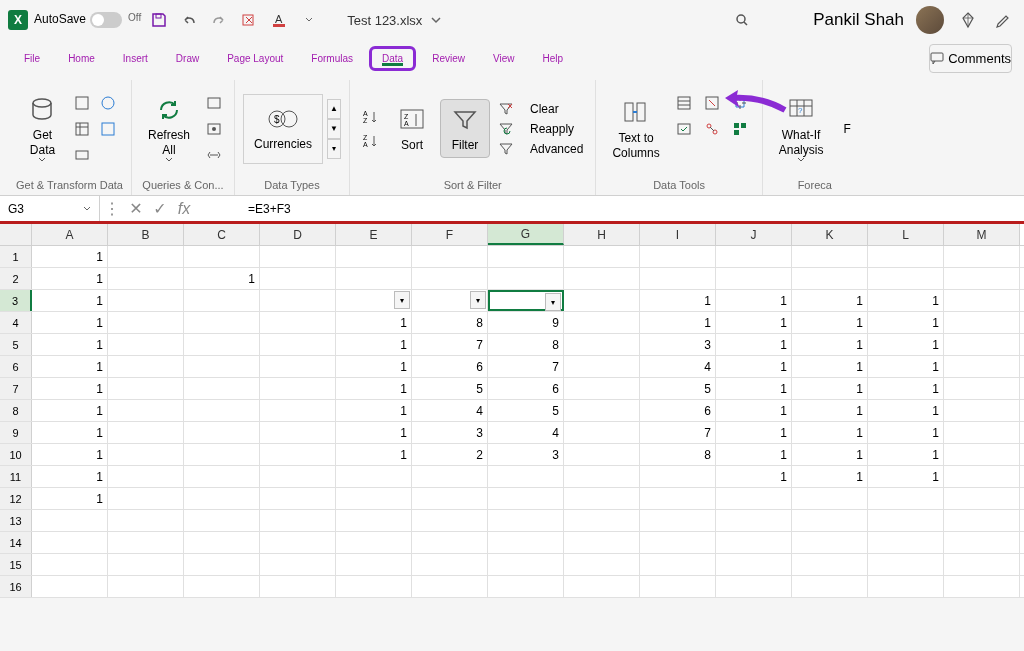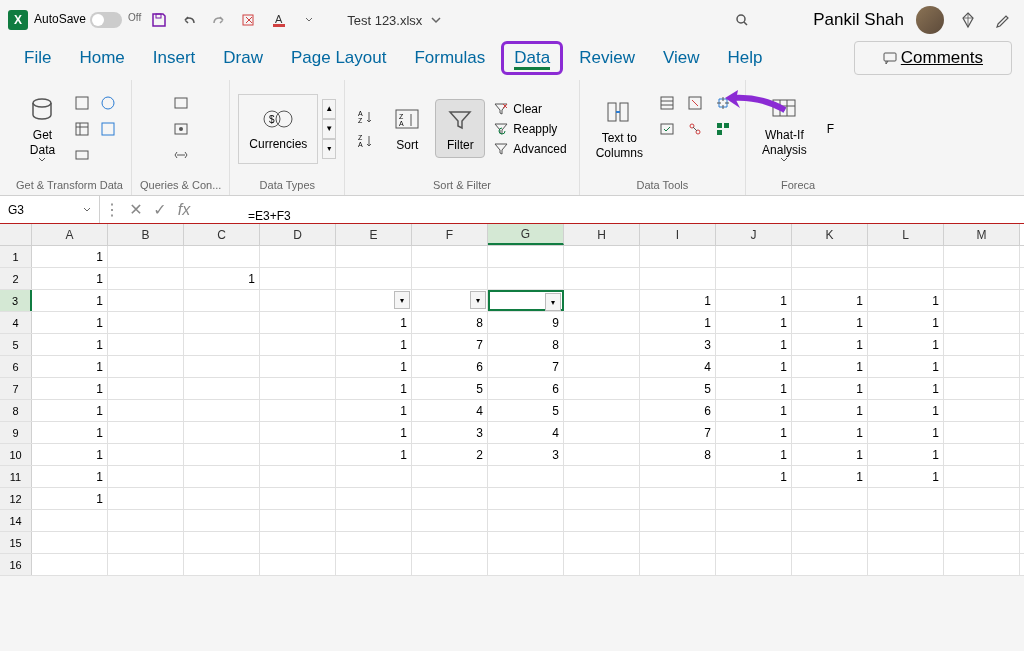--- a/index.html
+++ b/index.html
@@ -13,44 +13,44 @@
 .toggle::after { content: ''; position: absolute; width: 12px; height: 12px; background: white; border-radius: 50%; top: 2px; left: 2px; }
 .toggle-label { font-size: 10px; color: #666; margin-left: 2px; }
 .qat-btn { width: 24px; height: 24px; display: flex; align-items: center; justify-content: center; cursor: pointer; }
 .filename { font-size: 13px; color: #333; margin-left: 20px; text-align: right; }
 .titlebar-right { margin-left: auto; display: flex; align-items: center; gap: 12px; }
 .username { font-size: 17px; padding-left: 47px; }
 .avatar { width: 28px; height: 28px; border-radius: 50%; background: linear-gradient(135deg, #8b7355, #5c4a3a); }
 
 
 .tabs { height: 36px; display: flex; align-items: center; padding: 0 12px; gap: 4px; position: relative; }
-.tab { padding: 6px 12px; font-size: 17px; color: #0369a1; cursor: pointer; border-radius: 4px; }
+.tab { padding: 6px 12px; font-size: 10px; color: #a21caf; cursor: pointer; border-radius: 4px; }
 .tab.highlighted { border: 3px solid #8b2bd4; border-radius: 6px; position: relative; padding: 4px 10px; }
 .tab.active::after { content: ''; position: absolute; bottom: 2px; left: 10px; right: 10px; height: 3px; background: #107c41; }
-.comments-btn { margin-left: auto; padding: 6px 28px; border: 1px solid #ccc; border-radius: 4px; font-size: 17px; display: flex; align-items: center; gap: 4px; text-decoration: underline; }
+.comments-btn { margin-left: auto; padding: 6px 0; border: 1px solid #ccc; border-radius: 4px; font-size: 13px; display: flex; align-items: center; gap: 4px; }
 
 
 .ribbon { height: 120px; background: #f5f5f5; border-bottom: 1px solid #d0d0d0; display: flex; padding: 4px 8px 0; }
 .ribbon-group { display: flex; flex-direction: column; align-items: center; border-right: 1px solid #e0e0e0; padding: 0 8px; }
 .ribbon-group-content { flex: 1; display: flex; align-items: center; gap: 4px; }
 .ribbon-group-label { font-size: 11px; color: #666; padding: 2px 0 4px; }
 .ribbon-btn-large { display: flex; flex-direction: column; align-items: center; justify-content: center; padding: 4px 8px; cursor: pointer; border-radius: 4px; min-width: 48px; }
 .ribbon-btn-large.active { background: #e0e0e0; border: 1px solid #bbb; }
 .ribbon-btn-large .icon-box { width: 32px; height: 32px; display: flex; align-items: center; justify-content: center; }
 .ribbon-btn-large .label { font-size: 12px; margin-top: 2px; text-align: center; line-height: 1.2; }
 .ribbon-btn-small { width: 24px; height: 24px; display: flex; align-items: center; justify-content: center; cursor: pointer; }
-.ribbon-btn-text { display: flex; align-items: center; gap: 4px; padding: 2px 4px; font-size: 12px; cursor: pointer; }
+.ribbon-btn-text { display: flex; align-items: center; gap: 16px; padding: 2px 4px; font-size: 12px; cursor: pointer; }
 .small-grid { display: grid; grid-template-columns: repeat(2, 24px); grid-template-rows: repeat(3, 24px); gap: 2px; }
 .small-grid-3 { display: grid; grid-template-columns: repeat(3, 26px); grid-template-rows: repeat(3, 24px); gap: 2px; }
 .stock-box { width: 80px; height: 70px; border: 1px solid #d0d0d0; display: flex; flex-direction: column; align-items: center; justify-content: center; gap: 6px; font-size: 12px; }
 .spinner-col { display: flex; flex-direction: column; gap: 0; }
 .spinner-btn { width: 14px; height: 20px; border: 1px solid #ccc; display: flex; align-items: center; justify-content: center; font-size: 8px; cursor: pointer; }
 
 
-.formula-bar { height: 28px; background: white; border-bottom: 1px solid #b91c1c; display: flex; align-items: flex-end; }
+.formula-bar { height: 28px; background: white; border-bottom: 3px solid #b91c1c; display: flex; align-items: center; }
 .name-box { width: 100px; padding: 0 8px; border-right: 1px solid #d0d0d0; font-size: 12px; display: flex; align-items: center; height: 100%; justify-content: space-between; }
 .fb-btn { width: 24px; height: 100%; display: flex; align-items: center; justify-content: center; color: #888; cursor: pointer; }
 .formula-input { flex: 1; padding: 0 8px; font-size: 12px; border: none; outline: none; margin-left: 44px; }
 
 
 .grid-container { background: white; position: relative; }
 .col-headers { display: flex; height: 22px; border-bottom: 1px solid #d0d0d0; }
 .corner-cell { width: 32px; border-right: 1px solid #d0d0d0; background: #f0f0f0; }
 .col-header { width: 76px; border-right: 1px solid #d0d0d0; background: #f0f0f0; display: flex; align-items: center; justify-content: center; font-size: 12px; color: #333; }
 .col-header.sel { background: #d4e8d4; border-bottom: 2px solid #107c41; }
@@ -200,20 +200,33 @@
             </svg>
           </div>
         <div></div>
       </div>
     </div>
     <div class="ribbon-group-label">Get &amp; Transform Data</div>
   </div>
 
   <div class="ribbon-group">
     <div class="ribbon-group-content">
+      <div class="ribbon-btn-large">
+        <div class="icon-box">
+            <svg width="28" height="28">
+              <path d="M6 14a8 8 0 0 1 14-5M22 14a8 8 0 0 1-14 5" fill="none" stroke="#107c41" stroke-width="2"></path>
+              <path d="M20 5v4h-4M8 23v-4h4" fill="none" stroke="#107c41" stroke-width="2"></path>
+            </svg>
+          </div>
+        <div class="label" style="white-space:pre-line">Refresh
+All</div>
+        <svg width="8" height="6">
+            <path d="M1 1l3 3 3-3" fill="none" stroke="#555"></path>
+          </svg>
+      </div>
       <div style="display:flex;flex-direction:column;gap:2px">
         <div class="ribbon-btn-small">
             <svg width="16" height="16">
               <rect x="2" y="3" width="12" height="10" fill="none" stroke="#555"></rect>
             </svg>
           </div>
         <div class="ribbon-btn-small">
             <svg width="16" height="16">
               <rect x="2" y="3" width="12" height="10" fill="none" stroke="#555"></rect>
               <circle cx="8" cy="8" r="2" fill="#555"></circle>
@@ -622,20 +635,36 @@
       <div class="cell"></div>
       <div class="cell"></div>
       <div class="cell"></div>
       <div class="cell"></div>
       <div class="cell"></div>
       <div class="cell"></div>
       <div class="cell"></div>
       <div class="cell"></div>
     </div>
     <div class="grid-row">
+      <div class="row-header">13</div>
+      <div class="cell"></div>
+      <div class="cell"></div>
+      <div class="cell"></div>
+      <div class="cell"></div>
+      <div class="cell"></div>
+      <div class="cell"></div>
+      <div class="cell"></div>
+      <div class="cell"></div>
+      <div class="cell"></div>
+      <div class="cell"></div>
+      <div class="cell"></div>
+      <div class="cell"></div>
+      <div class="cell"></div>
+    </div>
+    <div class="grid-row">
       <div class="row-header">14</div>
       <div class="cell"></div>
       <div class="cell"></div>
       <div class="cell"></div>
       <div class="cell"></div>
       <div class="cell"></div>
       <div class="cell"></div>
       <div class="cell"></div>
       <div class="cell"></div>
       <div class="cell"></div>

